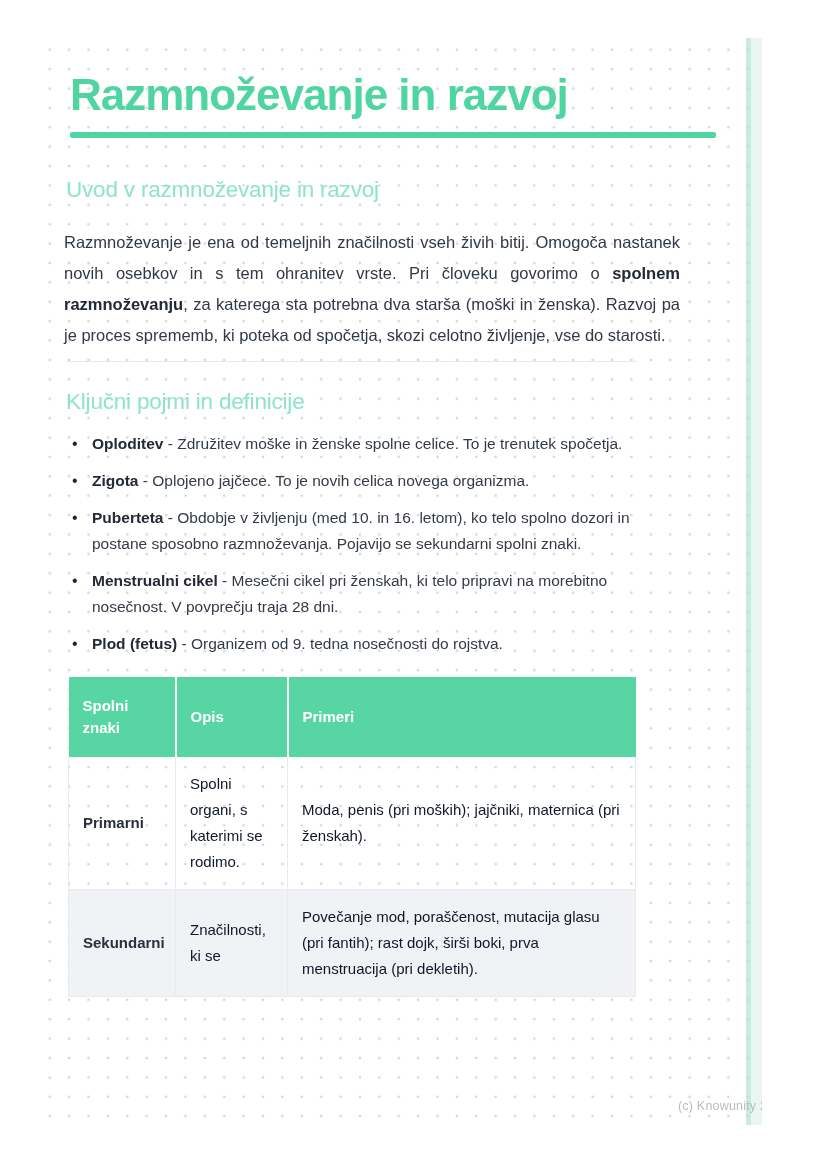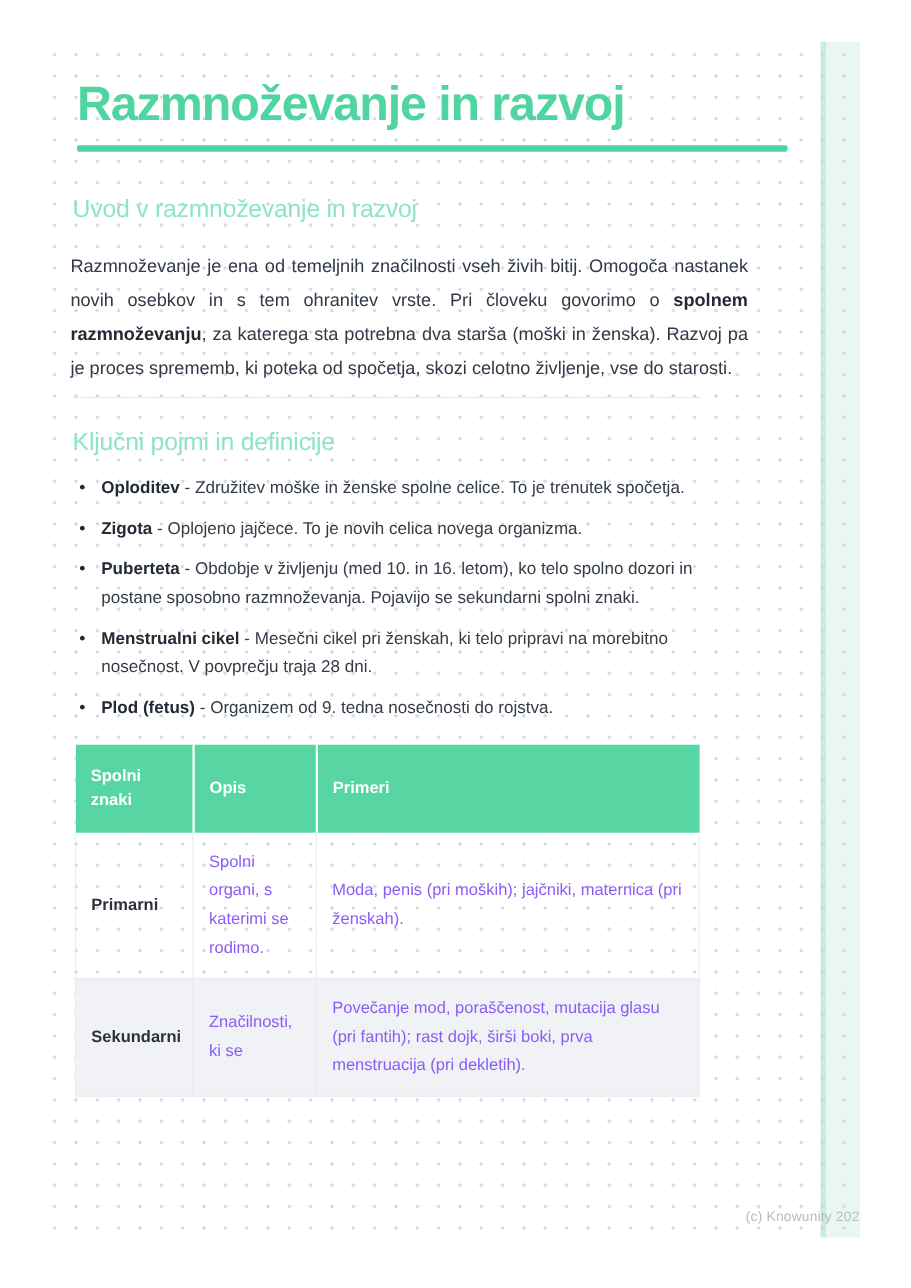--- a/index.html
+++ b/index.html
@@ -1,17 +1,17 @@
 <!DOCTYPE html>
 <html style="--brand-green: #50d5a2; --heading-green: #8de5c3; --table-header-bg: #57d6a4; --panel-bg: #eaf7f1; --panel-border: #c8ecdd;"><head>
 <meta charset="utf-8">
 <style>
   html,body { margin:0; padding:0; background:#ffffff; }
   body { width:828px; height:1171px; font-family:"Liberation Sans",sans-serif; }
-  .page { position:relative; width:762px; height:1171px; background:#fff; overflow:hidden;padding-left:20px; }
+  .page { position:relative; width:762px; height:1171px; background:#fff; overflow:hidden; }
 
   .side-stripe {
     position:absolute; left:746px; top:38px; width:54px; height:1087px;
     background:var(--panel-bg,#eaf7f1);
     border-left:5px solid var(--panel-border,#c8ecdd);
     box-sizing:border-box; z-index:1;
   }
   .dots {
     position:absolute; left:40px; top:38px; width:760px; height:1087px; z-index:2;
     background-image:radial-gradient(circle,#d3d7db 1.3px,transparent 1.6px);
@@ -50,21 +50,21 @@
   table.doc-table col.c1 { width:107px; }
   table.doc-table col.c2 { width:112px; }
   table.doc-table col.c3 { width:348px; }
   table.doc-table th {
     background:var(--table-header-bg,#57d6a4); color:#ffffff; font-weight:bold;
     font-size:15px; line-height:22px; text-align:left; vertical-align:middle;
     padding:18px 14px; border-right:2px solid #fff;
   }
   table.doc-table th:last-child { border-right:none; }
   table.doc-table td {
-    padding:14px; font-size:15px; line-height:26px; color:#8b5cf6;
+    padding:14px; font-size:15px; line-height:26px; color:#0f172a;
     vertical-align:middle; border:1px solid #e8ebee;
   }
   table.doc-table tbody tr:first-child td { border-top:none; }
   table.doc-table td.row-label { font-weight:bold; color:#2a313d; }
   table.doc-table tr.alt td { background:#f0f2f5; }
 
   .bottom-mask { position:absolute; left:0; top:1131px; width:828px; height:40px; background:#fff; z-index:4; }
   .copyright {
     position:absolute; left:678px; top:1099px; z-index:5;
     font-size:12.5px; color:#b6bcc3; letter-spacing:0.2px; white-space:nowrap;

